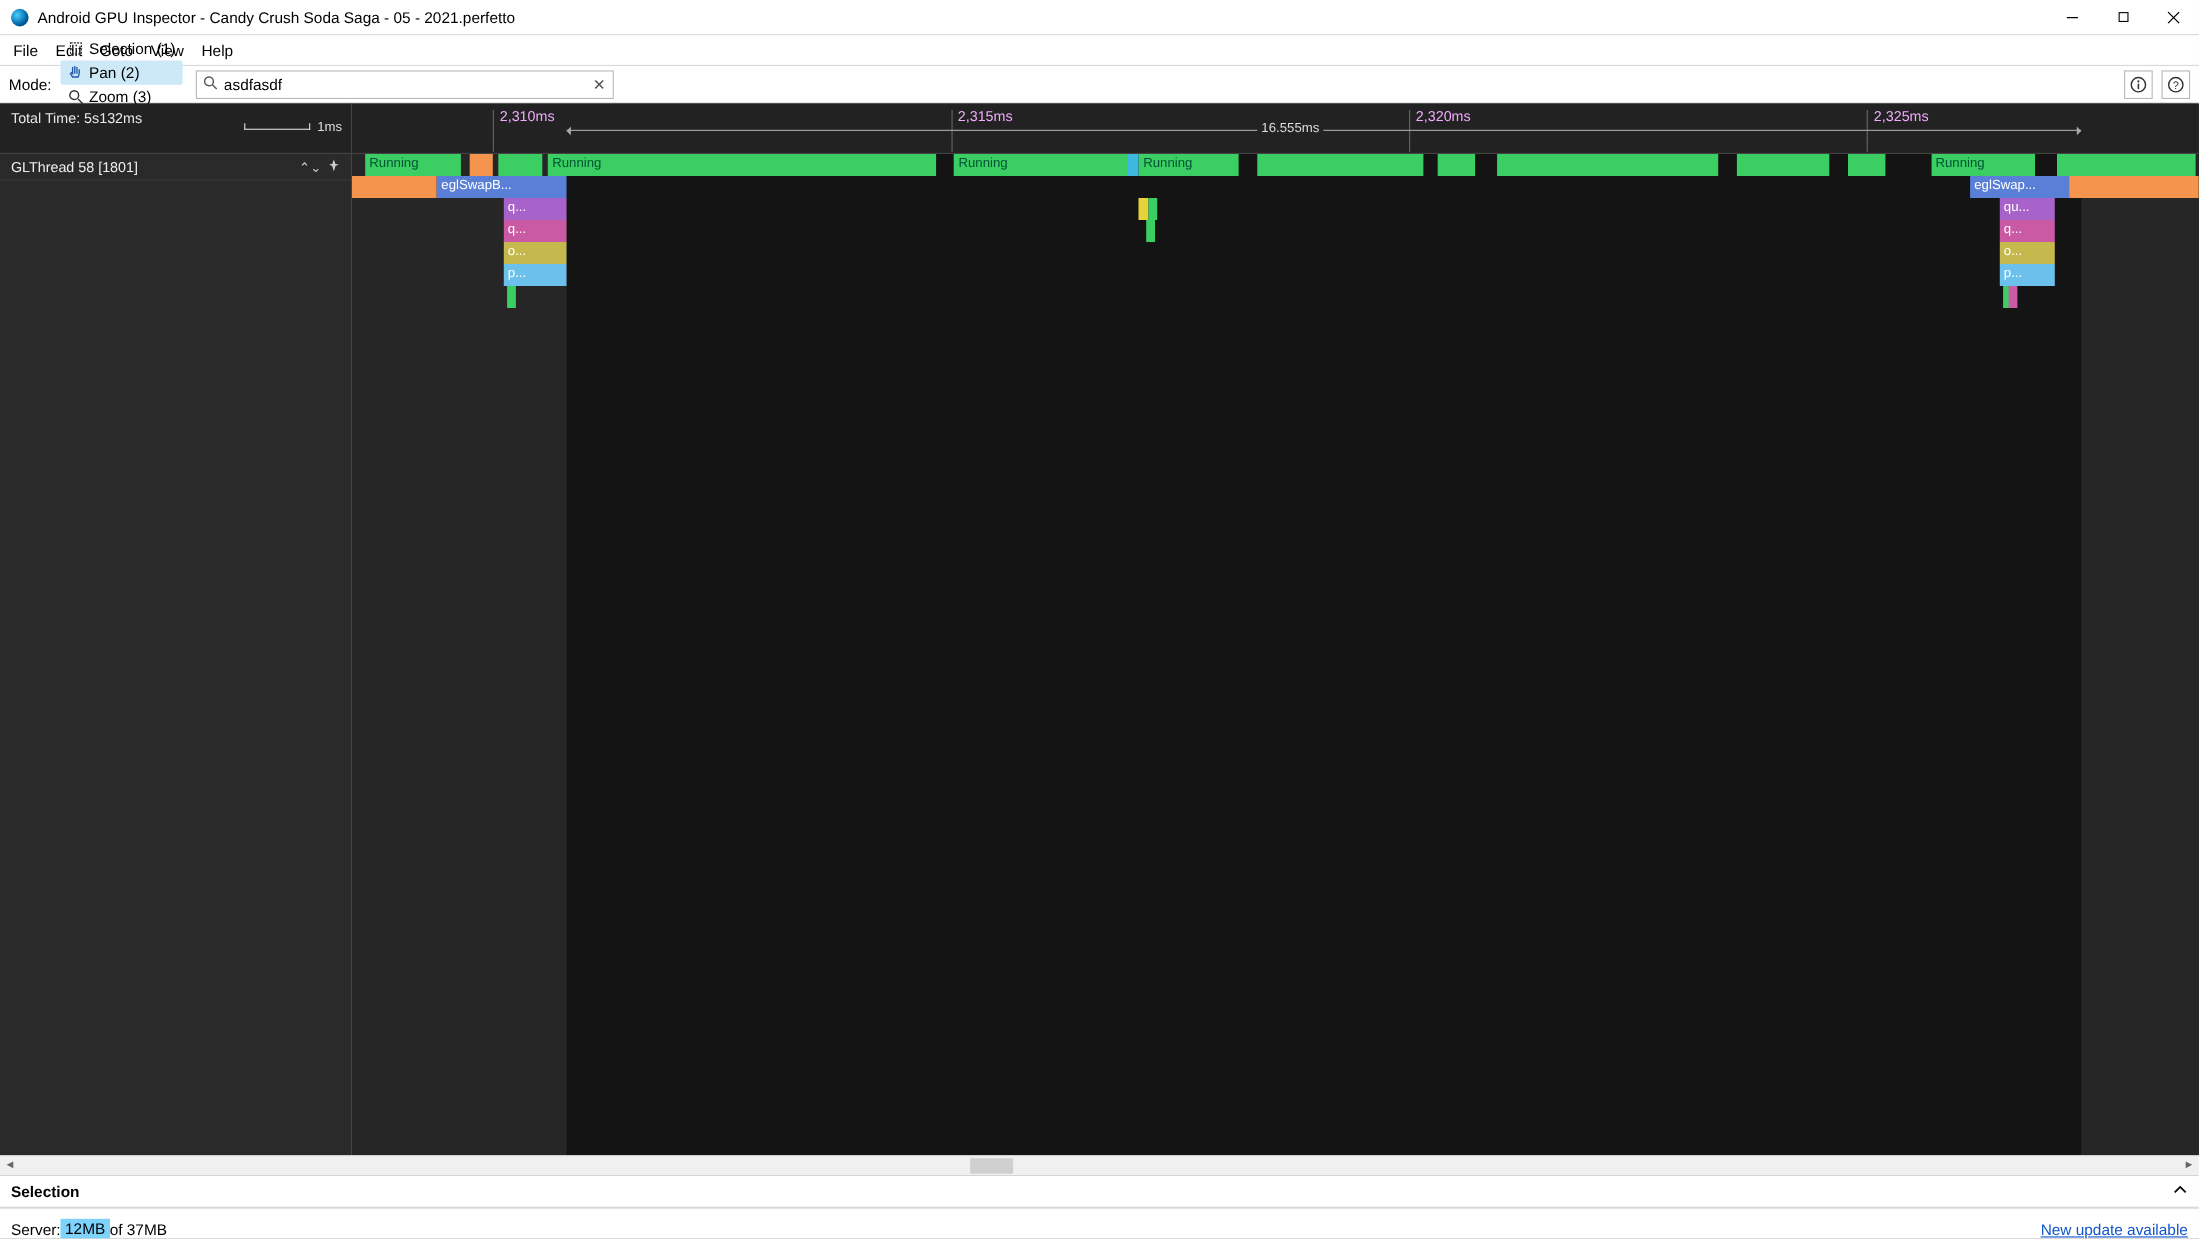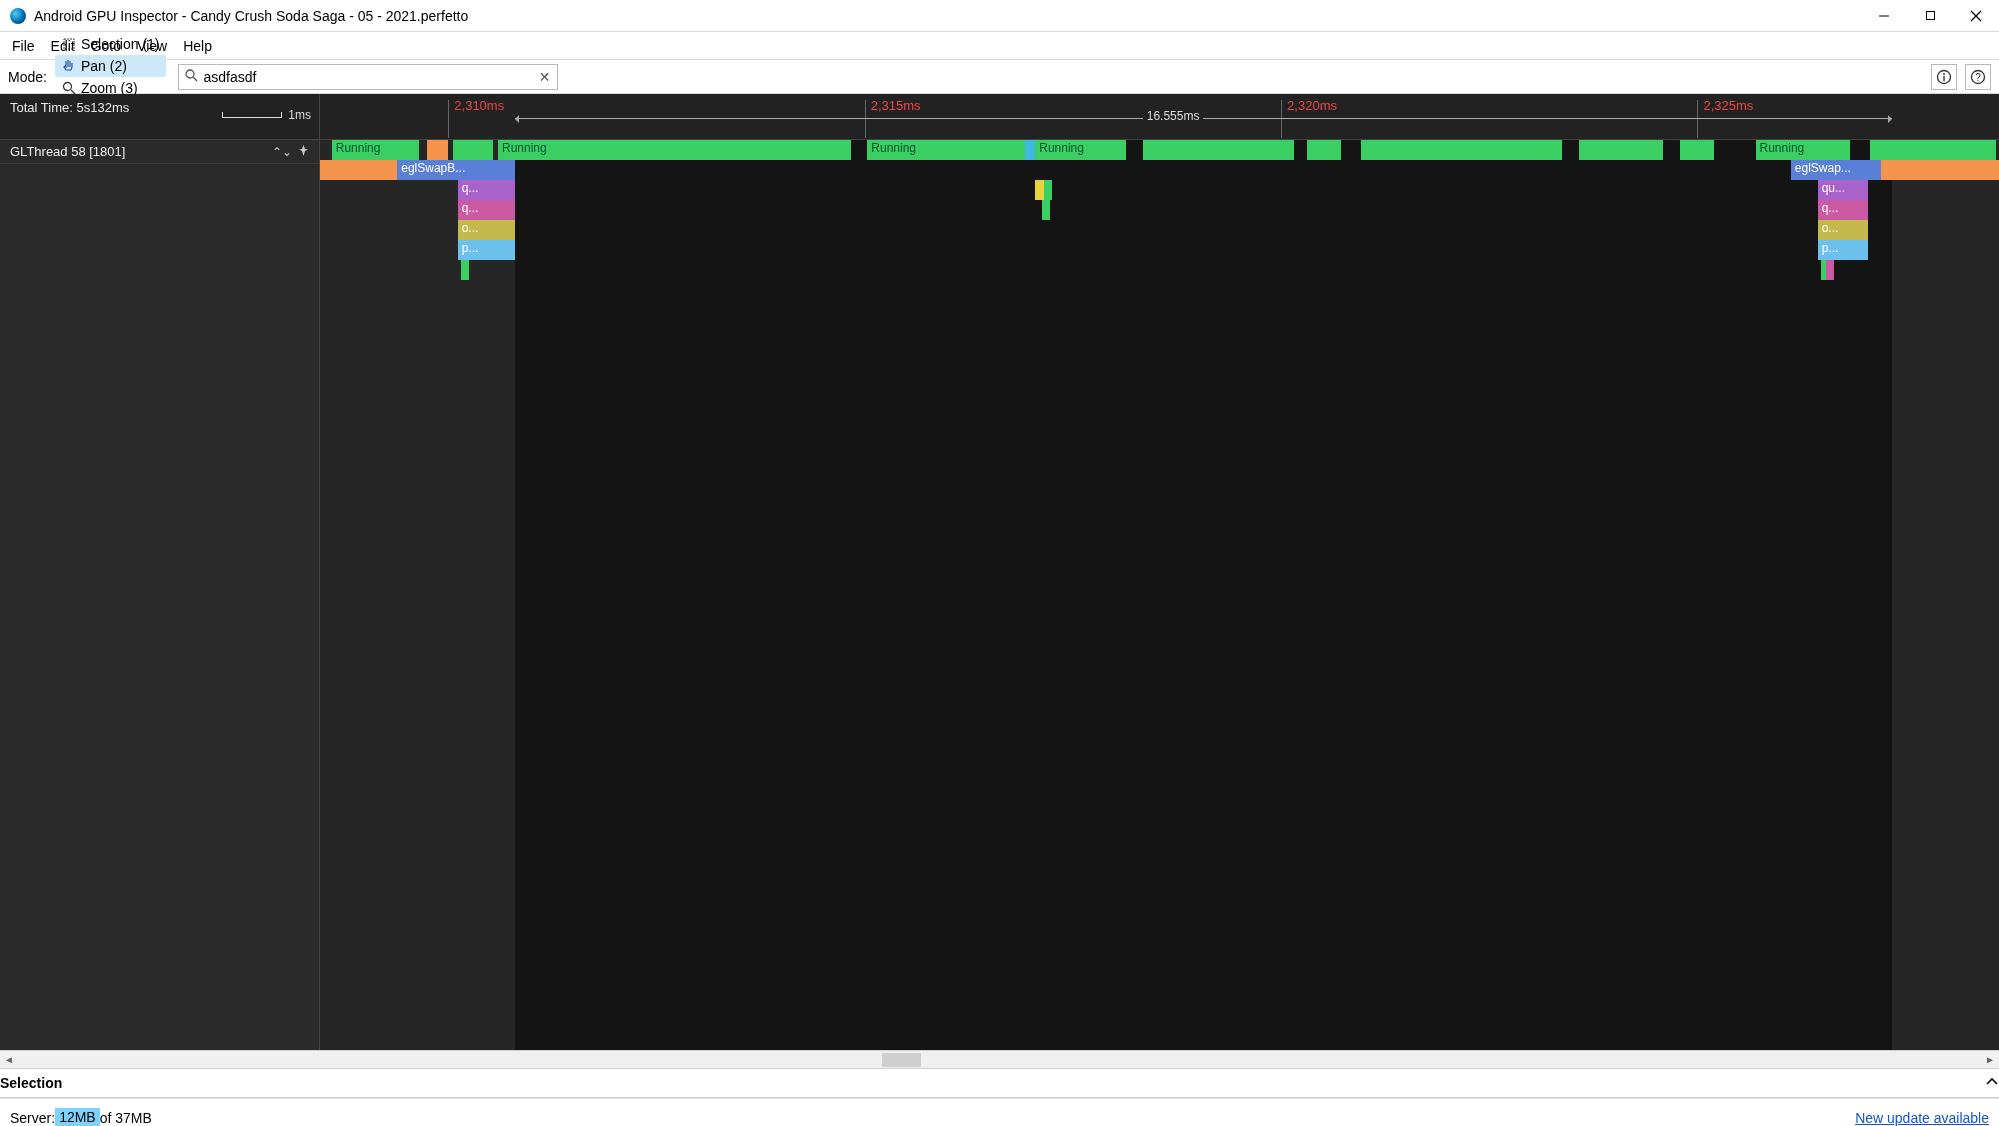--- a/index.html
+++ b/index.html
@@ -81,21 +81,21 @@
     position: absolute; right: 8px; top: 14px;
     display: flex; align-items: center; gap: 6px; color: #ddd; font-size: 12px;
   }
   .timeline-header .left-pane .scale-mark .bar {
     width: 60px; height: 6px; border-left: 1px solid #ddd; border-right: 1px solid #ddd;
     border-bottom: 1px solid #ddd;
   }
   .timeline-header .right-pane {
     flex: 1 1 auto; position: relative;
   }
-  .tick { position: absolute; top: 4px; font-size: 13px; color: #ef4444; }
+  .tick { position: absolute; top: 4px; font-size: 13px; color: #f0abfc; }
   .tick::before {
     content: ""; position: absolute; left: -6px; top: 2px;
     height: 38px; border-left: 1px solid #666;
   }
   .ruler-arrow {
     position: absolute; top: 24px; height: 14px;
     border-top: 1px solid #aaa;
   }
   .ruler-arrow::before, .ruler-arrow::after {
     content: ""; position: absolute; top: -4px;
@@ -161,21 +161,21 @@
     font-size: 10px; color: #666; cursor: pointer;
   }
   .hscroll .track { flex: 1 1 auto; position: relative; height: 100%; }
   .hscroll .thumb {
     position: absolute; top: 2px; height: 14px; background: #cfcfcf;
   }
 
   
   .selection-header {
     height: 30px; display: flex; align-items: center;
-    padding: 0 0; font-size: 14px; font-weight: 600;
+    padding: 0 10px; font-size: 14px; font-weight: 600;
     border-top: 1px solid #d0d0d0;
     border-bottom: 1px solid #d0d0d0;
   }
   .selection-header .grow { flex: 1 1 auto; }
   .selection-header .chev { cursor: pointer; font-size: 14px; }
 
   
   .statusbar {
     height: 28px; display: flex; align-items: flex-end;
     padding: 0 10px; font-size: 14px;

